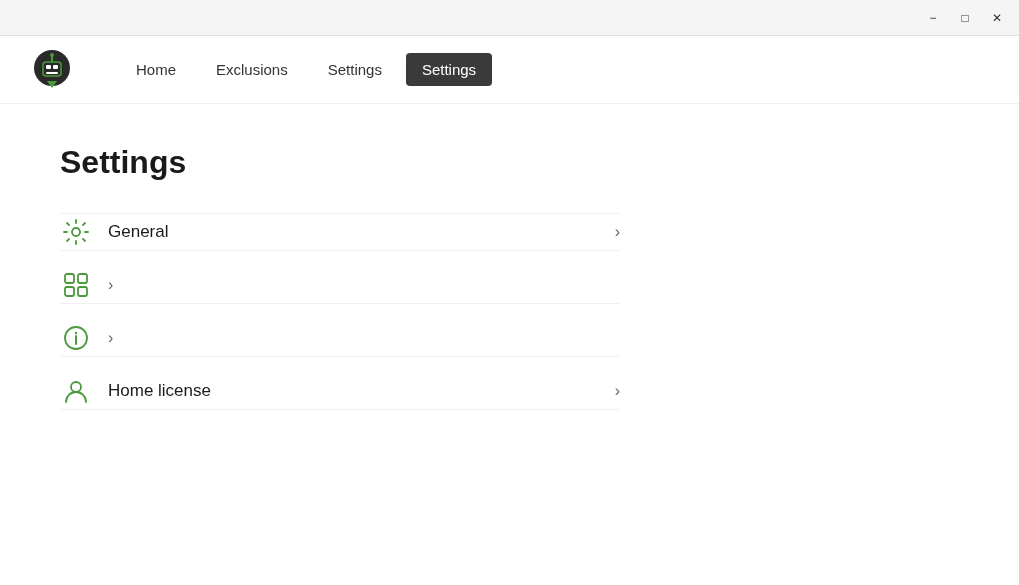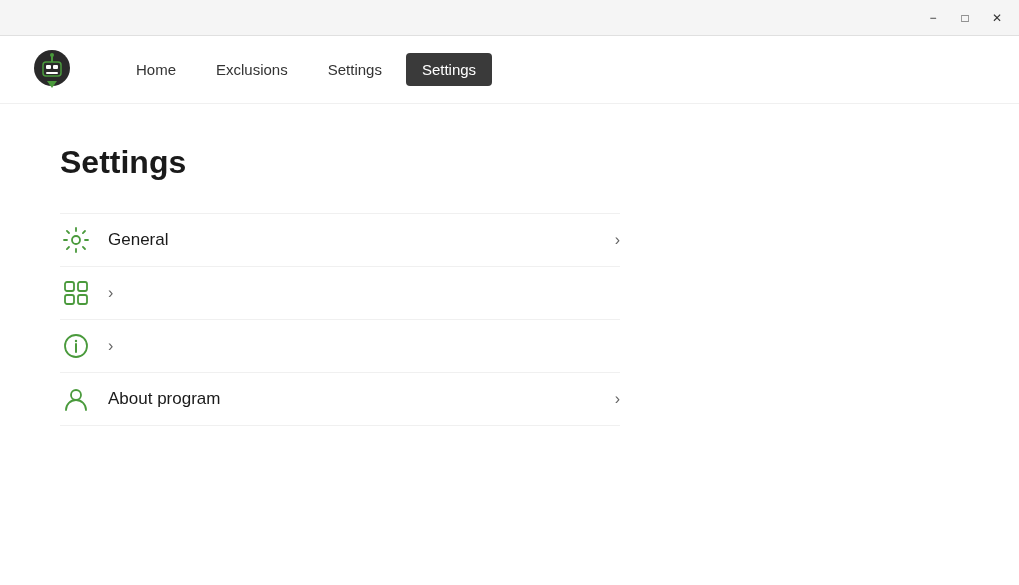--- a/index.html
+++ b/index.html
@@ -96,23 +96,24 @@
 
     
     .settings-list {
       list-style: none;
       width: 560px;
     }
 
     .settings-item {
       display: flex;
       align-items: center;
-      padding: 10px 0;
+      padding: 2px 0;
       border-bottom: 1px solid #f0f0f0;
       cursor: pointer;
+      margin-top: 16px;
     }
 
     .settings-item:first-child {
       border-top: 1px solid #f0f0f0;
     }
 
     .settings-item-icon {
       width: 32px;
       height: 32px;
       margin-right: 16px;
@@ -207,18 +208,18 @@
       <span class="settings-item-chevron">›</span>
     </li>
 
     <li class="settings-item">
       <span class="settings-item-icon">
         <svg width="26" height="26" viewBox="0 0 26 26" fill="none" xmlns="http://www.w3.org/2000/svg">
           <circle cx="13" cy="9" r="5" stroke="#4a9a3c" stroke-width="1.8"></circle>
           <path d="M3 24c0-5.5 4.5-10 10-10s10 4.5 10 10" stroke="#4a9a3c" stroke-width="1.8" stroke-linecap="round"></path>
         </svg>
       </span>
-      <span class="settings-item-label">About program</span>
+      <span class="settings-item-label">Home license</span>
       <span class="settings-item-chevron">›</span>
     </li>
 
   </ul>
 </div>
 
 </body></html>

